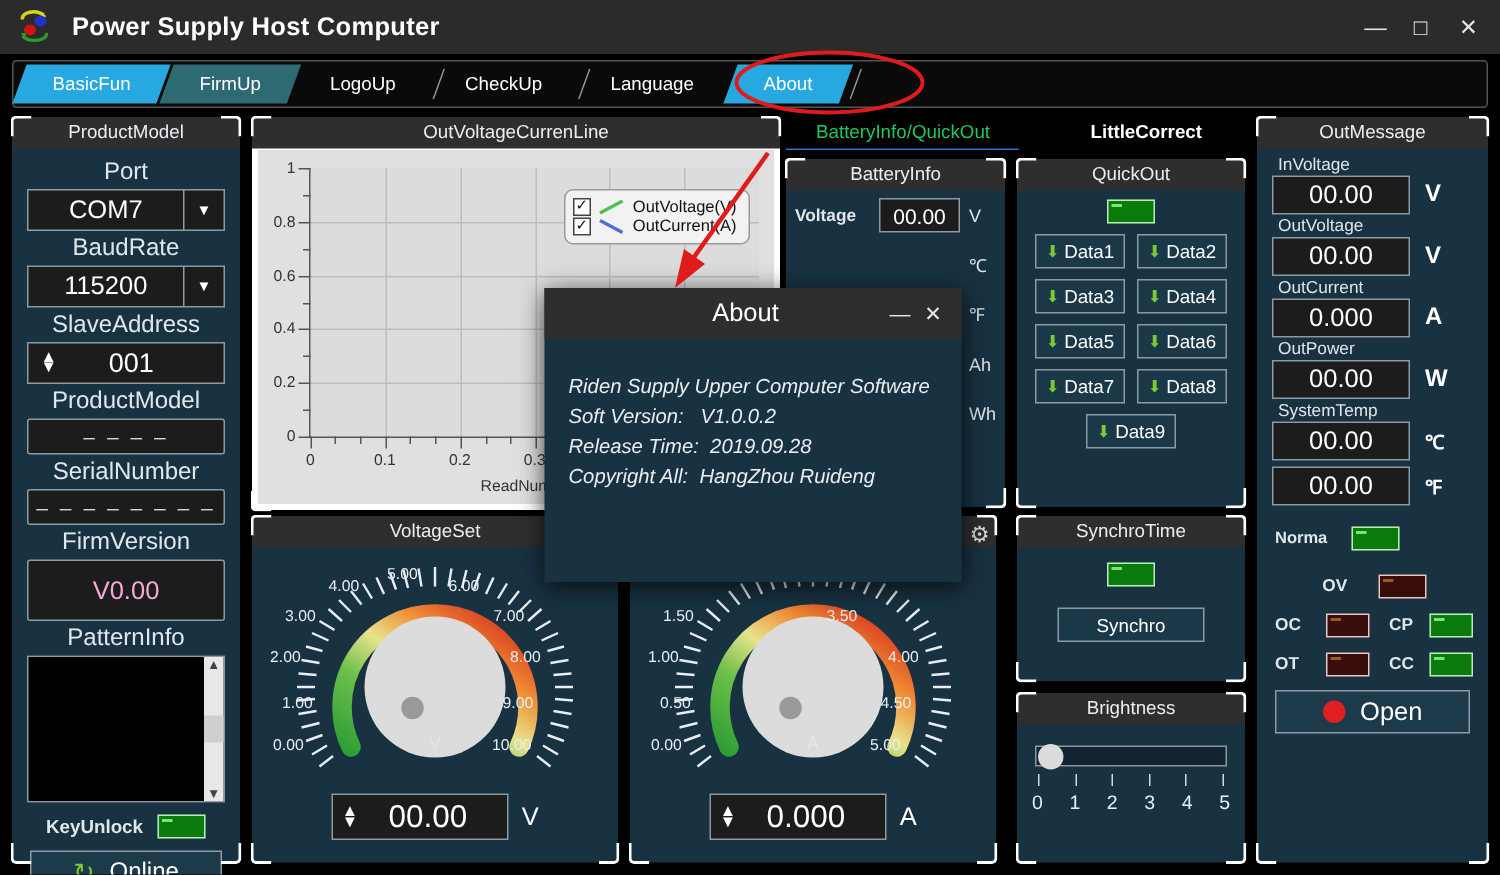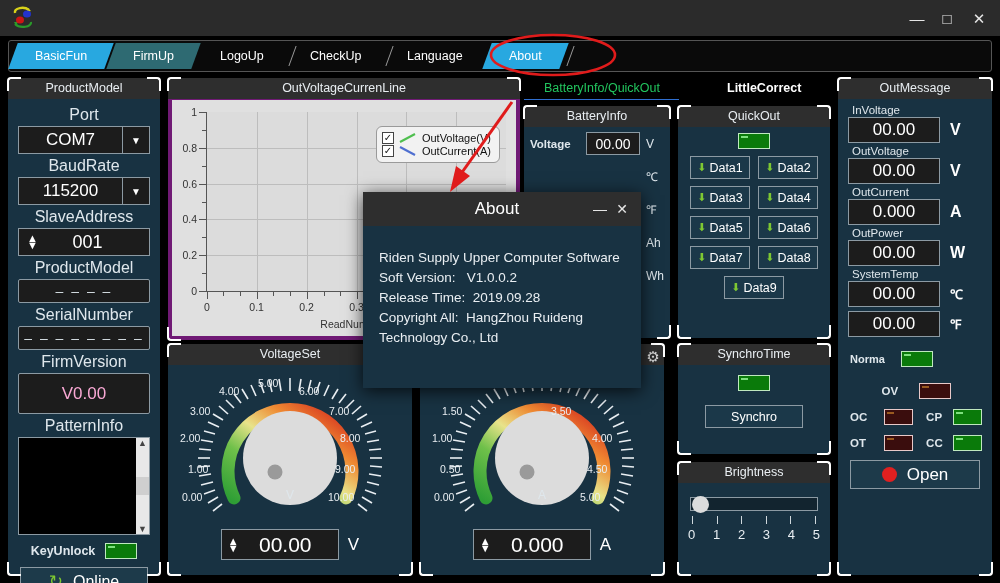--- a/index.html
+++ b/index.html
@@ -107,21 +107,21 @@
   .led.dark { background:#3a0d0d; border-color:#e8c9c9; }
   .led.dark::after{ background:#9a5a20; }
   .btn-online {
     margin:8px 2px 0; height:29px; border:1px solid #8c9aa3; background:#1d3a4a;
     display:flex; align-items:center; justify-content:center; gap:10px;
     font-size:16px; color:#fff;
   }
   .recycle { color:#7ec832; font-size:17px; }
 
   
-  #pnl-chart { left:168px; top:78px; width:352px; height:262px; background:#701a75;}
+  #pnl-chart { left:168px; top:78px; width:352px; height:262px; background:#ffffff;}
   .chart-area {
     position:absolute; left:4px; top:22px; width:344px; height:236px; background:#e0e0e0;
   }
   .plot {
     position:absolute; left:34px; top:12px; right:10px; bottom:44px;
     background:#dcdcdc; border-left:1px solid #555; border-bottom:1px solid #555;
   }
   .grid-v, .grid-h { position:absolute; background:#bdbdbd; }
   .grid-v { width:1px; top:0; bottom:0; }
   .grid-h { height:1px; left:0; right:0; }
@@ -237,21 +237,21 @@
   #dlg-about .dhdr {
     height:34px; background:#2e2e2e; display:flex; align-items:center;
     position:relative;
   }
   #dlg-about .dtitle {
     flex:1; text-align:center; font-size:17px; color:#fff; padding-left:40px;
   }
   #dlg-about .dbtns { display:flex; gap:4px; padding-right:10px;}
   #dlg-about .dbtn { width:18px; text-align:center; color:#e6e6e6; font-size:14px;}
   #dlg-about .dbody { padding:22px 16px 0; }
-  #dlg-about .dline { font-size:13.5px; color:#e9eef2; line-height:20px; white-space:pre;}
+  #dlg-about .dline { font-size:13.5px; color:#e9eef2; line-height:20px; white-space:pre;font-style:italic;}
 
   
   .anno { position:absolute; pointer-events:none; }
   #anno-ellipse { left:487px; top:32px; width:132px; height:46px; }
   #anno-arrow   { left:440px; top:98px; width:80px; height:96px; }
 </style>
 </head>
 <body>
 
 <div class="app">
@@ -260,20 +260,21 @@
     <div class="logo">
       <svg width="26" height="26" viewBox="0 0 26 26">
         <path d="M5 8 C4 3 14 1 19 5" stroke="#d8d21a" stroke-width="2.4" fill="none"></path>
         <path d="M18 3 L21 6 L17 7 Z" fill="#d8d21a"></path>
         <path d="M21 17 C22 22 10 24 5 19" stroke="#2a9a2a" stroke-width="2.2" fill="none"></path>
         <path d="M6 21 L4 17 L8 17 Z" fill="#2a9a2a"></path>
         <ellipse cx="10" cy="15" rx="4" ry="3.6" fill="#cc1414"></ellipse>
         <ellipse cx="17" cy="9" rx="4" ry="3.6" fill="#2233cc"></ellipse>
       </svg>
     </div>
+    <div class="app-title">Power Supply Host Computer</div>
     <div class="win-btns">
       <div class="win-btn">—</div>
       <div class="win-btn">□</div>
       <div class="win-btn close">✕</div>
     </div>
   </div>
 
   <div class="tabbar">
     <div class="tab active">
         <span>BasicFun</span>
@@ -816,21 +817,20 @@
       <div class="dbtns">
         <div class="dbtn">—</div>
         <div class="dbtn">✕</div>
       </div>
     </div>
     <div class="dbody">
       <div class="dline">Riden Supply Upper Computer Software</div>
       <div class="dline">Soft Version:   V1.0.0.2</div>
       <div class="dline">Release Time:  2019.09.28</div>
       <div class="dline">Copyright All:  HangZhou Ruideng</div>
-      <div class="dline">Technology Co., Ltd</div>
     </div>
   </div>
 
   <svg class="anno" id="anno-ellipse" viewBox="0 0 132 46">
     <ellipse cx="66" cy="23" rx="62" ry="20" fill="none" stroke="#e01b1b" stroke-width="2.6"></ellipse>
   </svg>
   <svg class="anno" id="anno-arrow" viewBox="0 0 80 96">
     <line x1="72" y1="4" x2="18" y2="80" stroke="#e01b1b" stroke-width="3"></line>
     <path d="M10 94 L16 68 L30 78 Z" fill="#e01b1b"></path>
   </svg>

